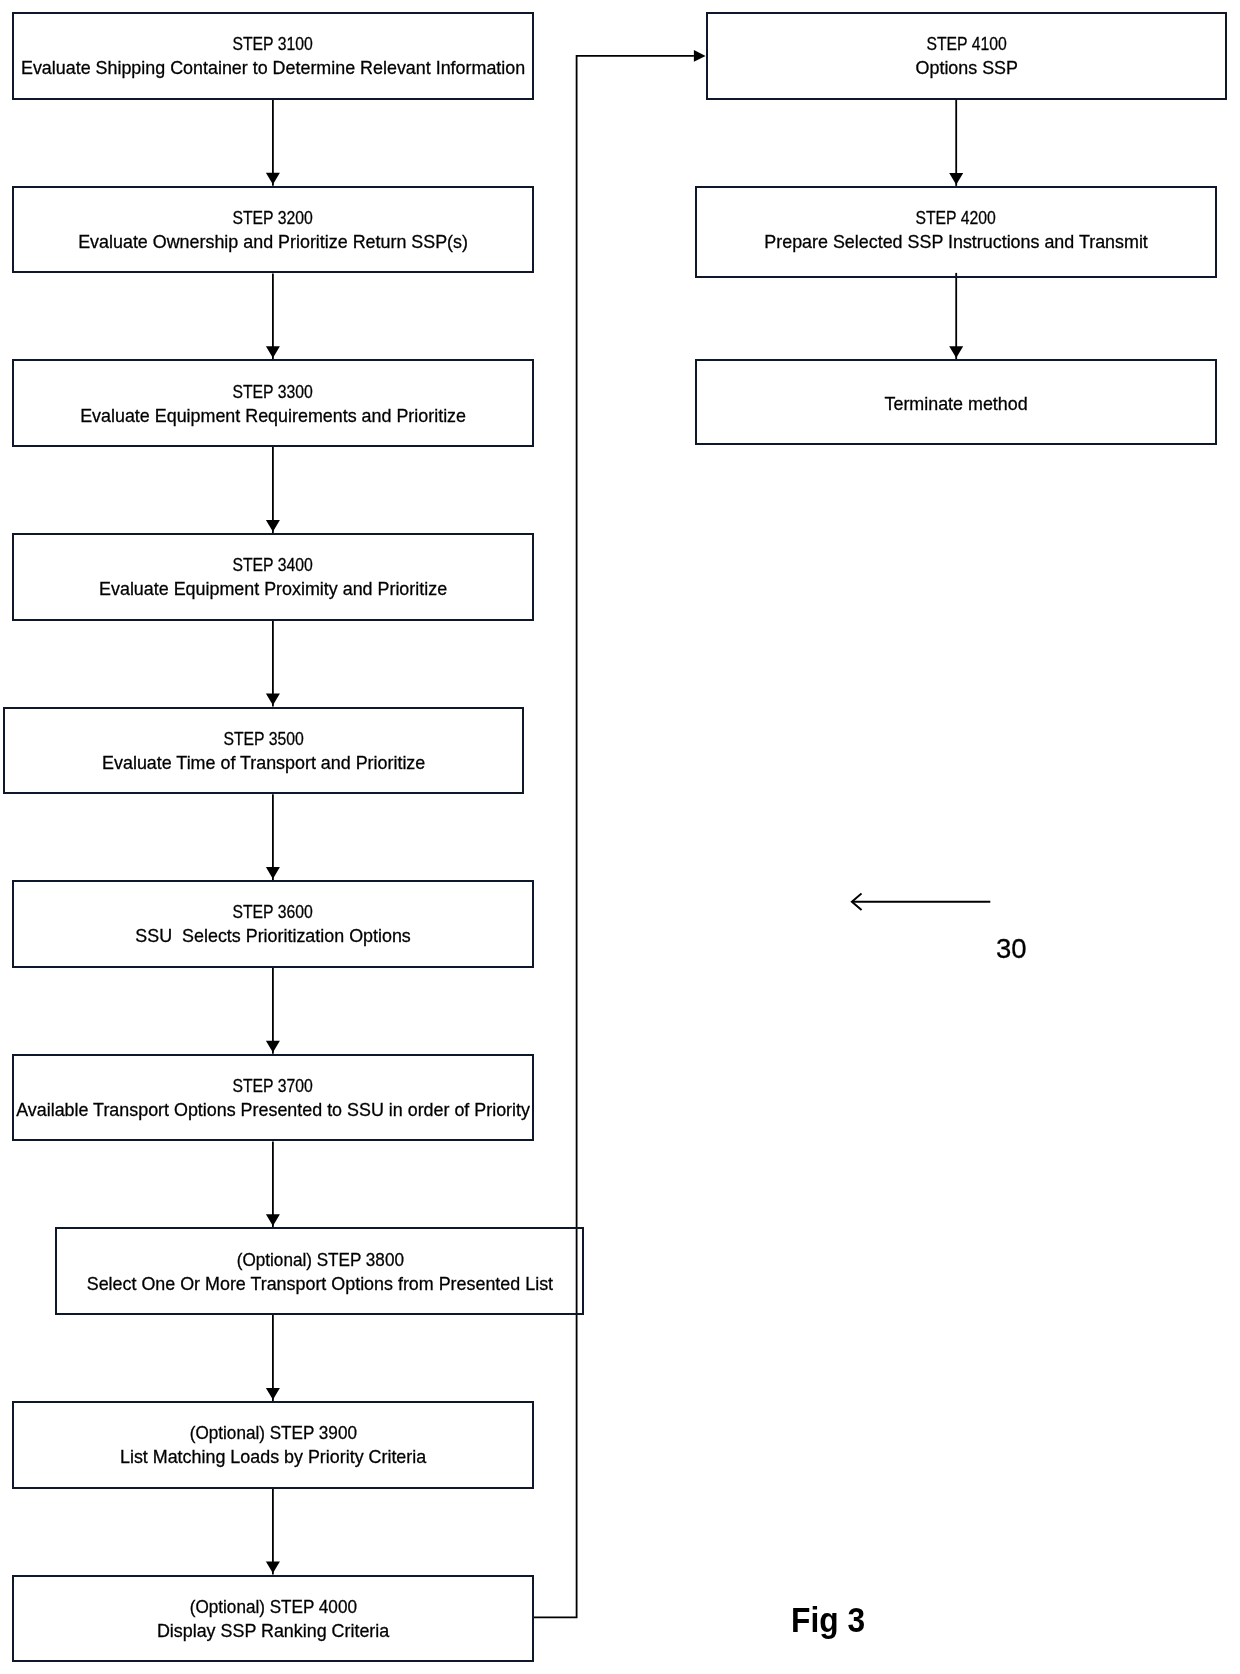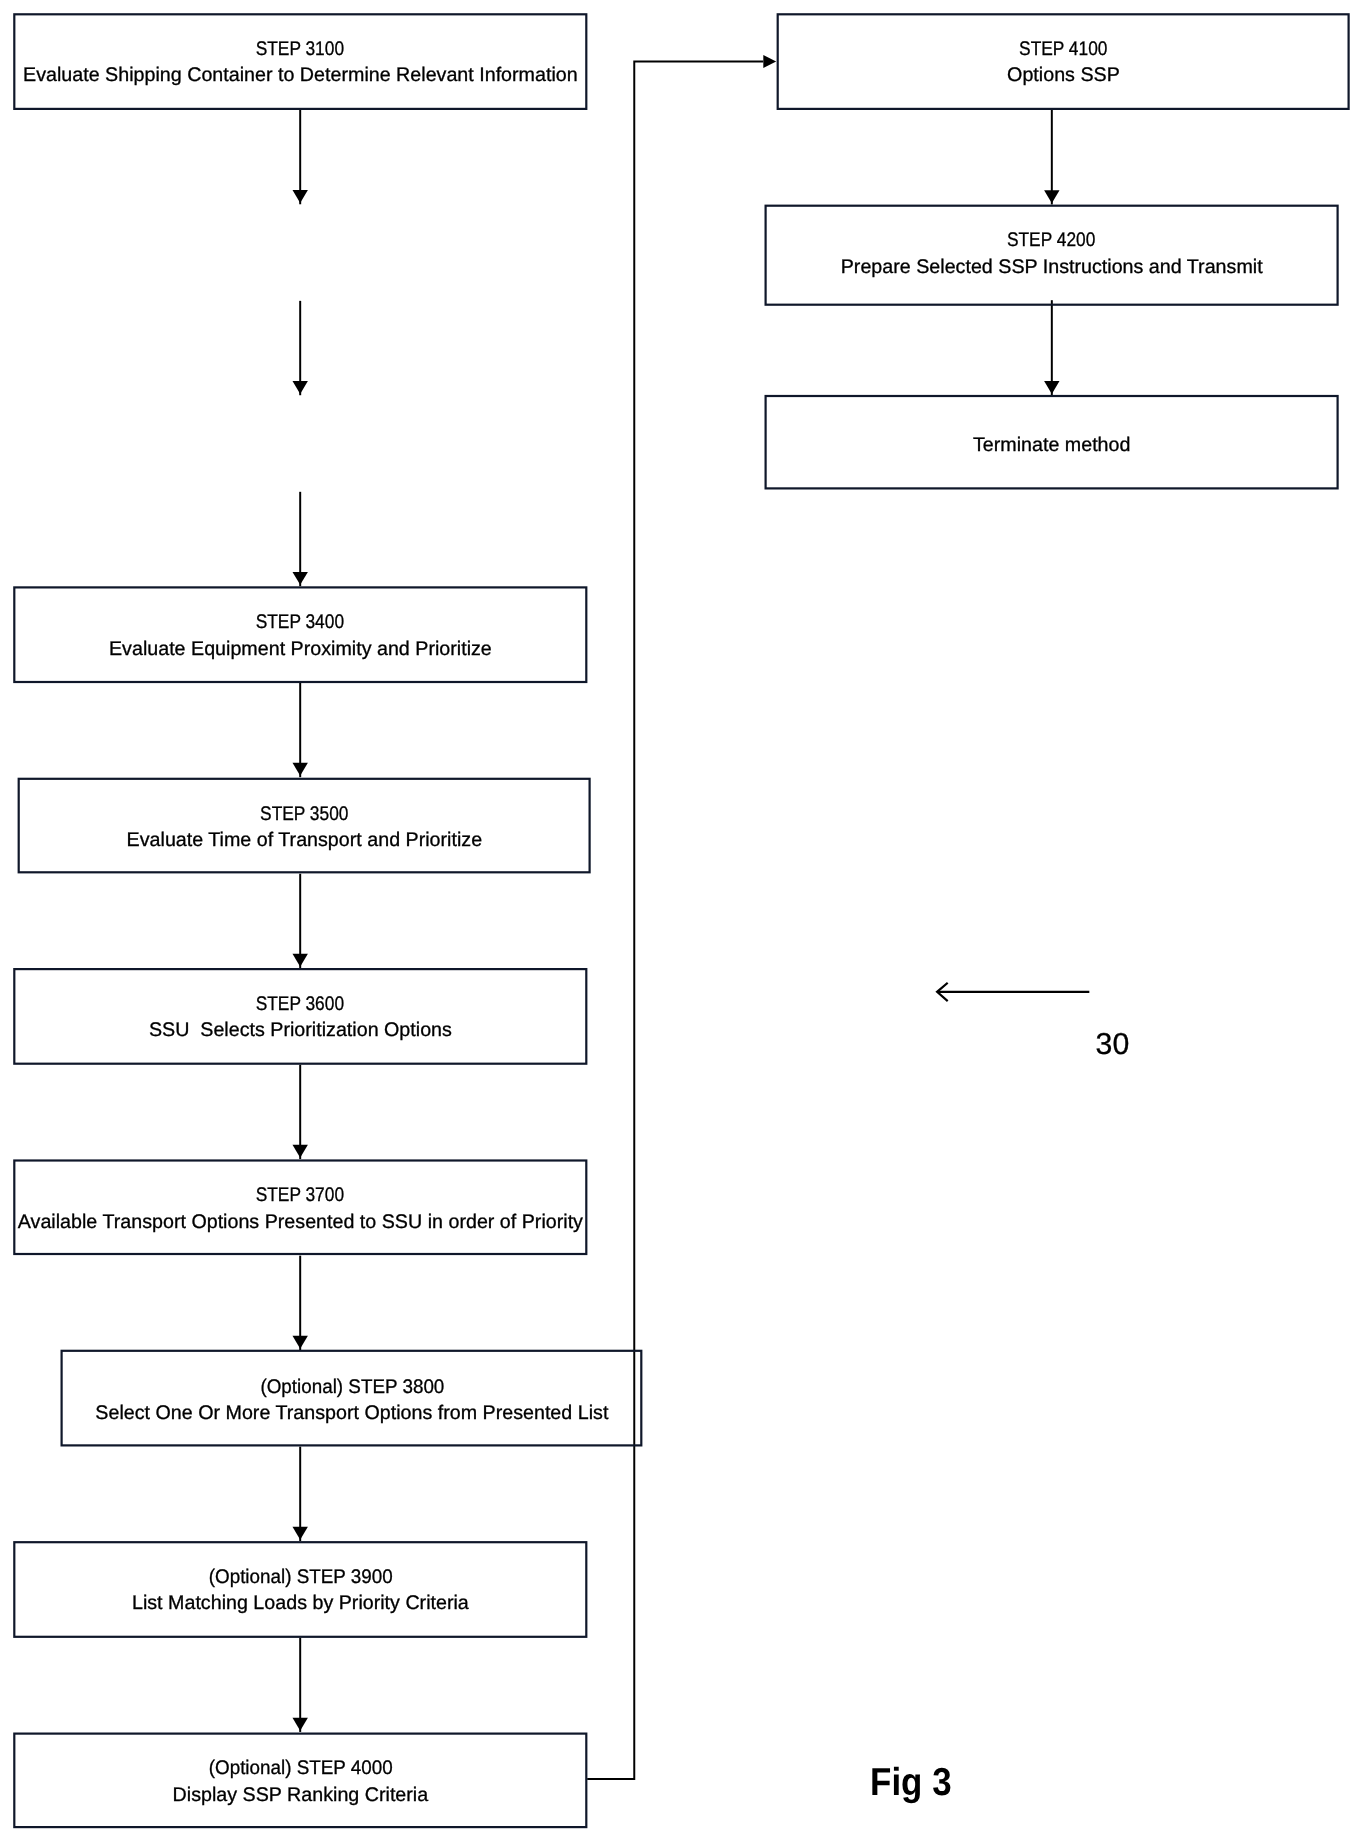--- a/index.html
+++ b/index.html
@@ -78,25 +78,33 @@
       <g>
         <line x1="852.5" y1="901.7" x2="990.3" y2="901.7" stroke="#000" stroke-width="2.0"></line>
         <path d="M860.8 894.1 L851.9 901.7 L860.8 909.4" fill="none" stroke="#000" stroke-width="2.0" stroke-linecap="square" stroke-linejoin="miter"></path>
       </g>
   </svg>
 
     <div class="node" style="left:12.4px;top:12.1px;width:521.4px;height:87.8px;">
       <div class="txt l1"><span class="code">STEP 3100</span></div>
       <div class="txt l2">Evaluate Shipping Container to Determine Relevant Information</div>
     </div>
+    <div class="node" style="left:12.4px;top:185.7px;width:521.4px;height:87.8px;">
+      <div class="txt l1"><span class="code">STEP 3200</span></div>
+      <div class="txt l2">Evaluate Ownership and Prioritize Return SSP(s)</div>
+    </div>
+    <div class="node" style="left:12.4px;top:359.3px;width:521.4px;height:87.8px;">
+      <div class="txt l1"><span class="code">STEP 3300</span></div>
+      <div class="txt l2">Evaluate Equipment Requirements and Prioritize</div>
+    </div>
     <div class="node" style="left:12.4px;top:532.9px;width:521.4px;height:87.8px;padding-left:44px;">
       <div class="txt l1"><span class="code">STEP 3400</span></div>
       <div class="txt l2">Evaluate Equipment Proximity and Prioritize</div>
     </div>
-    <div class="node" style="left:16px;top:706.5px;width:521.4px;height:87.8px;">
+    <div class="node" style="left:3px;top:706.5px;width:521.4px;height:87.8px;">
       <div class="txt l1"><span class="code">STEP 3500</span></div>
       <div class="txt l2">Evaluate Time of Transport and Prioritize</div>
     </div>
     <div class="node" style="left:12.4px;top:880.1px;width:521.4px;height:87.8px;">
       <div class="txt l1"><span class="code">STEP 3600</span></div>
       <div class="txt l2">SSU  Selects Prioritization Options</div>
     </div>
     <div class="node" style="left:12.4px;top:1053.7px;width:521.4px;height:87.8px;">
       <div class="txt l1"><span class="code">STEP 3700</span></div>
       <div class="txt l2">Available Transport Options Presented to SSU in order of Priority</div>

